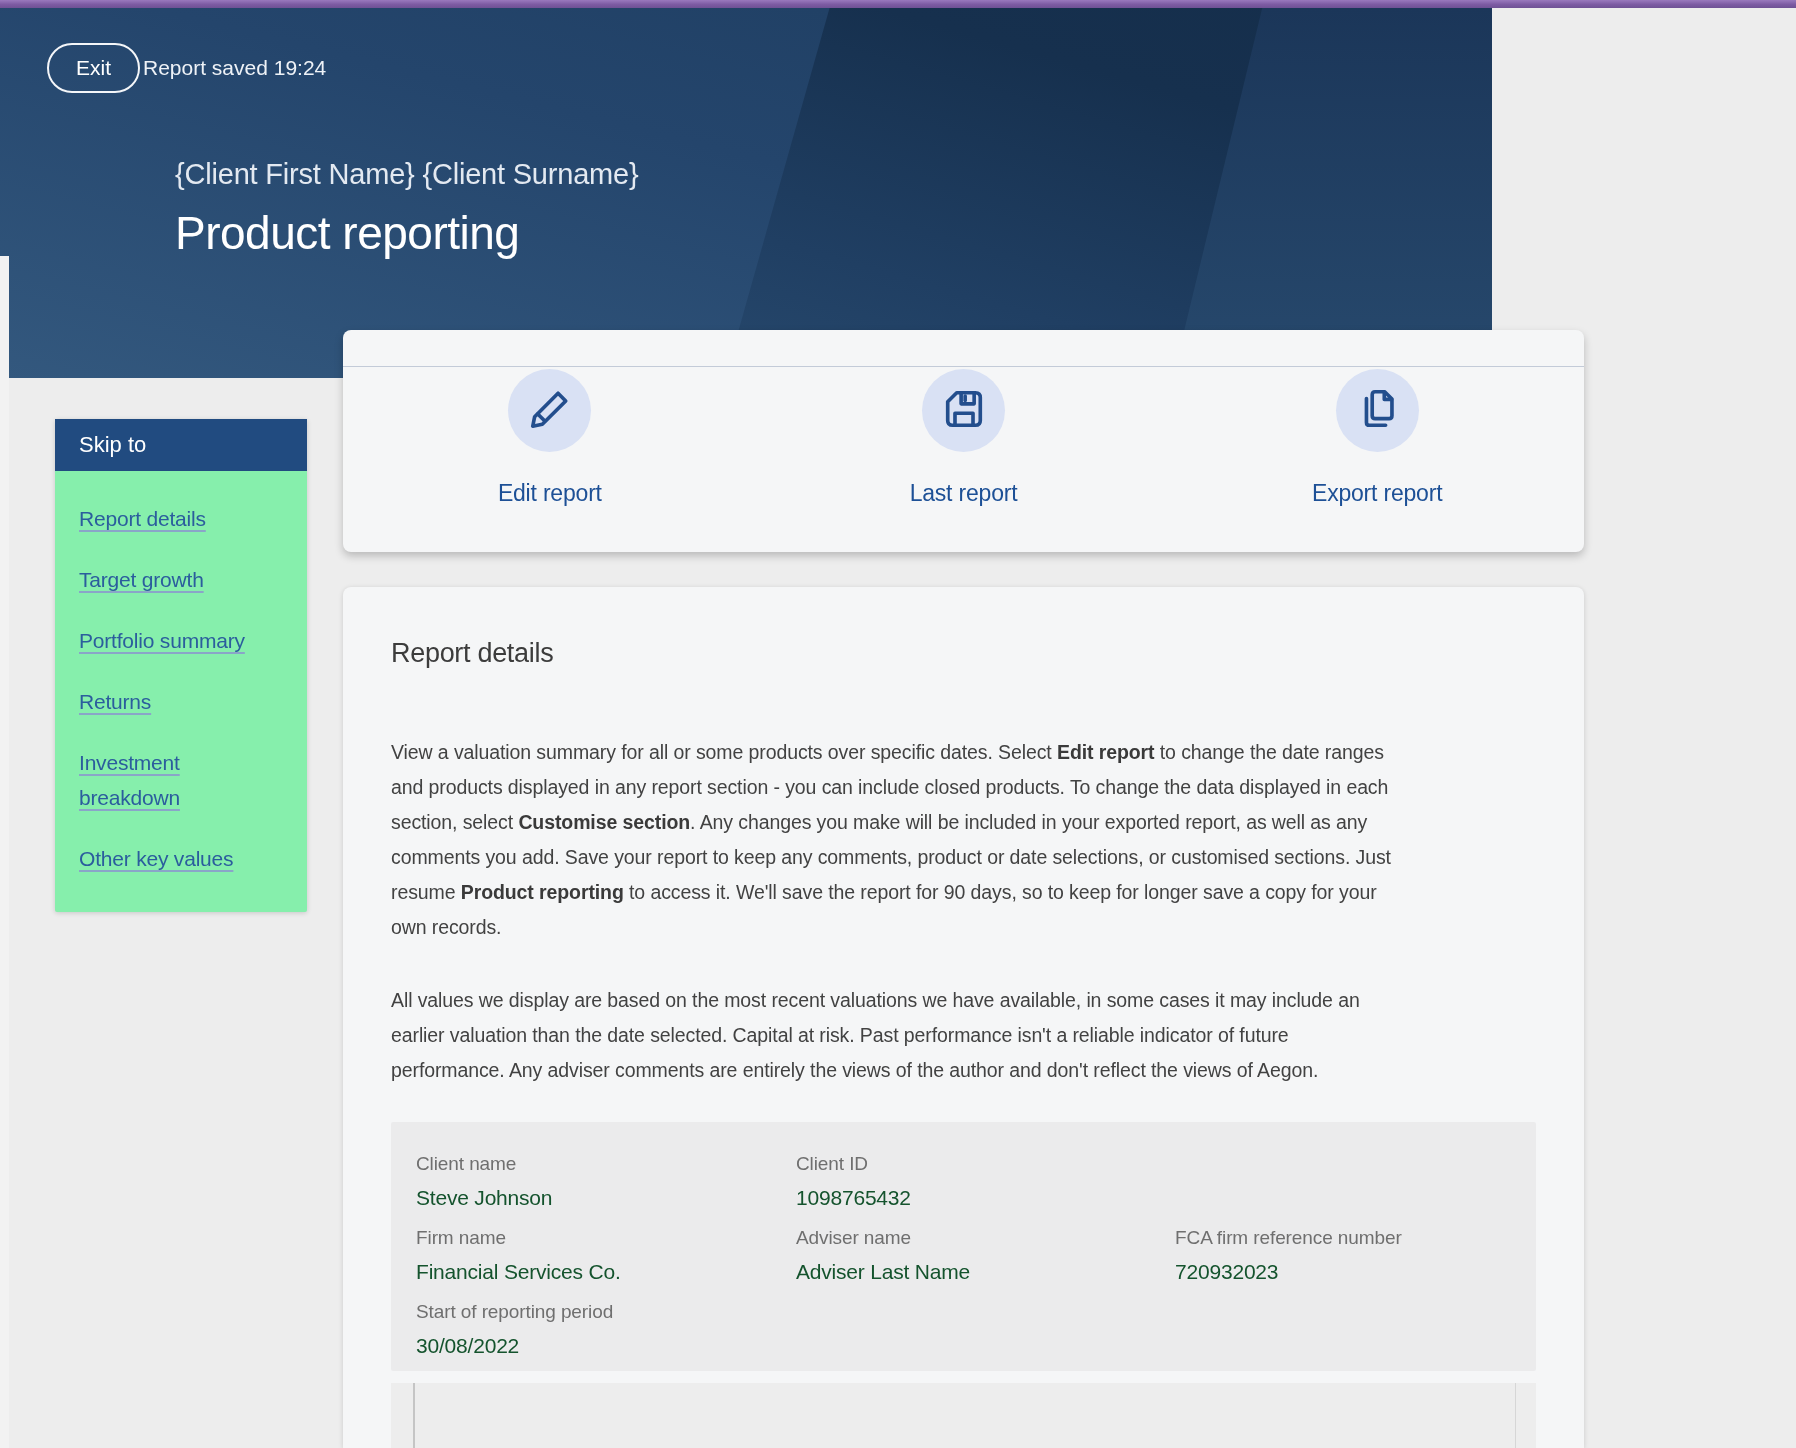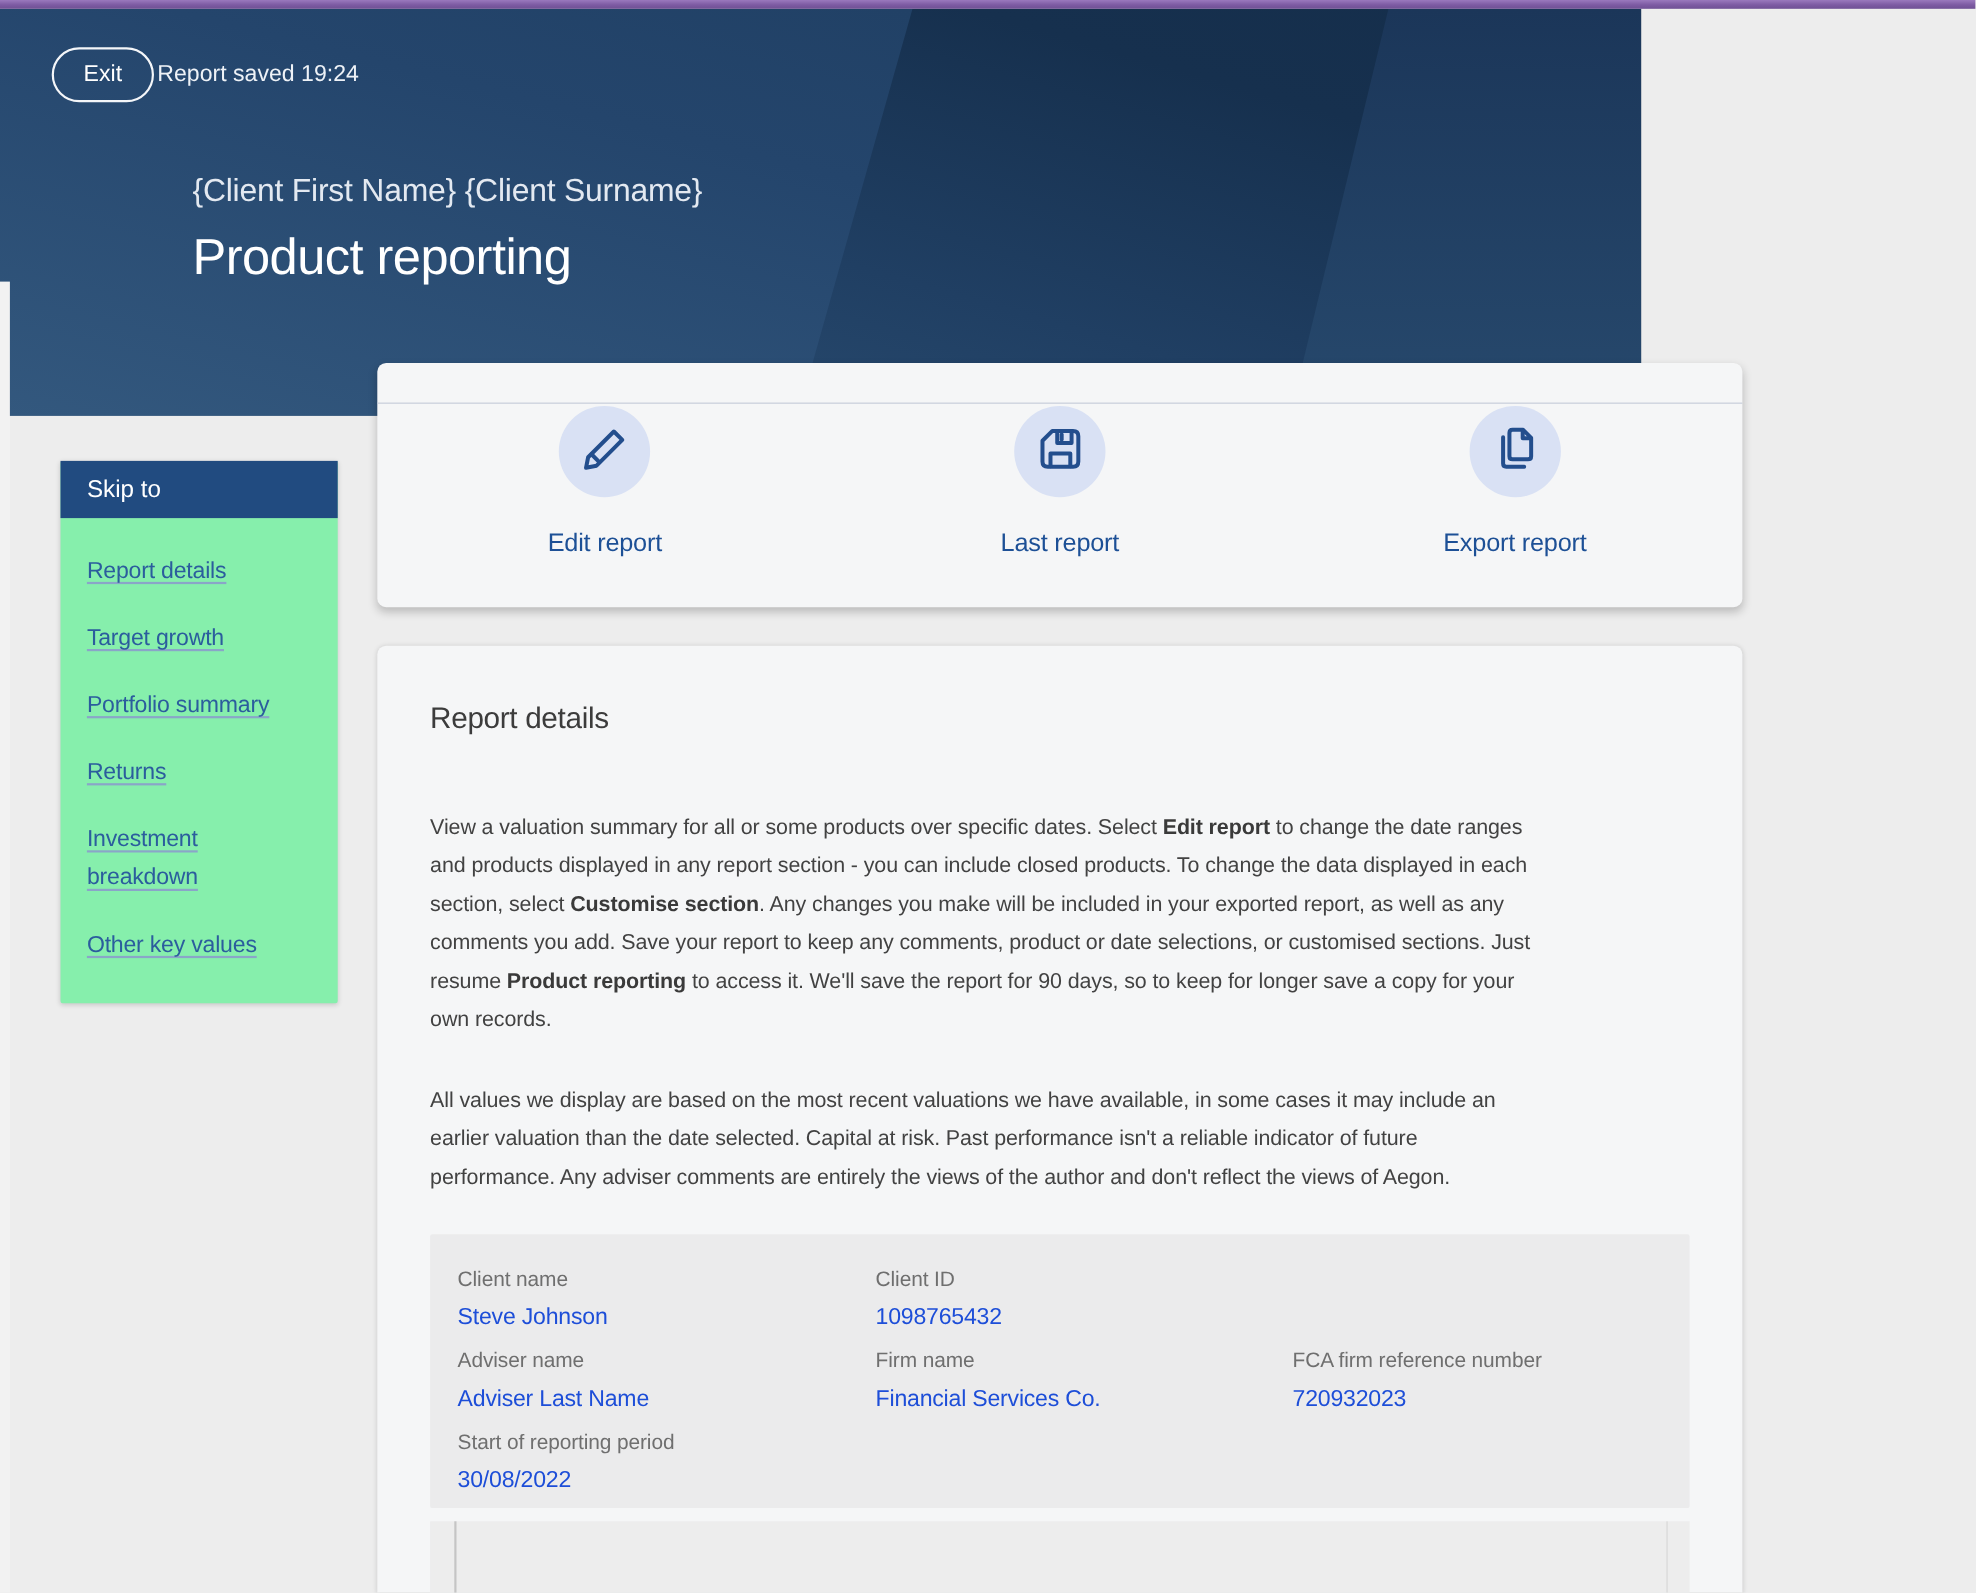--- a/index.html
+++ b/index.html
@@ -101,21 +101,21 @@
   .p1 { margin-top:66px; }
   .p2 { margin-top:38px; }
   .body-text b { font-weight:700; color:#3a3a3a; }
 
   .details-box {
     margin-top:34px; background:#ebebec; border-radius:2px;
     padding:30px 20px 12px 25px;
     display:grid; grid-template-columns:380px 379px 1fr; row-gap:15px;
   }
   .field-label { font-size:19px; color:#6f6f6f; line-height:24px; margin-bottom:9px; letter-spacing:-0.1px; }
-  .field-value { font-size:21px; color:#1d4ed8; line-height:26px; font-weight:500; letter-spacing:-0.2px; }
+  .field-value { font-size:21px; color:#14532d; line-height:26px; font-weight:500; letter-spacing:-0.2px; }
 
   .next-box { margin-top:12px; background:#ededed; height:100px; }
   .next-inner {
     margin:8px 0 0 22px; width:1103px; height:92px;
     border-left:2px solid #c5c5c5; border-right:1px solid #d6d6d6;
   }
 </style>
 </head>
 <body>
 
@@ -204,28 +204,28 @@
       <div class="field-label">Client name</div>
       <div class="field-value">Steve Johnson</div>
     </div>
     <div>
       <div class="field-label">Client ID</div>
       <div class="field-value">1098765432</div>
     </div>
     <div></div>
 
     <div>
+      <div class="field-label">Firm name</div>
+      <div class="field-value">Financial Services Co.</div>
+    </div>
+    <div>
       <div class="field-label">Adviser name</div>
       <div class="field-value">Adviser Last Name</div>
     </div>
     <div>
-      <div class="field-label">Firm name</div>
-      <div class="field-value">Financial Services Co.</div>
-    </div>
-    <div>
       <div class="field-label">FCA firm reference number</div>
       <div class="field-value">720932023</div>
     </div>
 
     <div>
       <div class="field-label">Start of reporting period</div>
       <div class="field-value">30/08/2022</div>
     </div>
     <div></div>
   </div>

